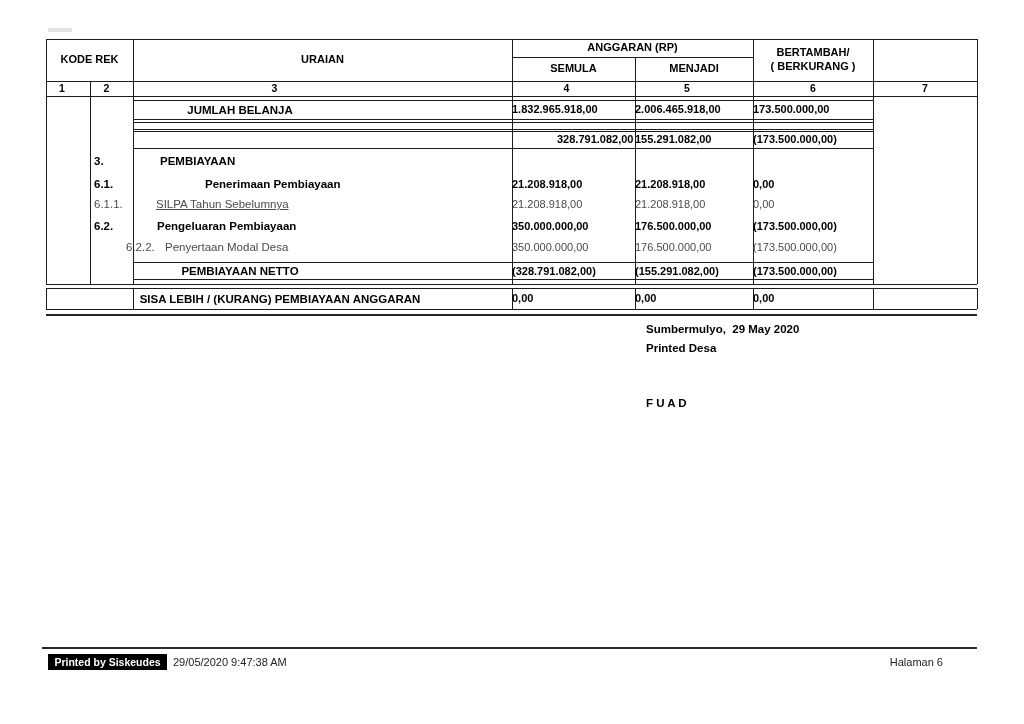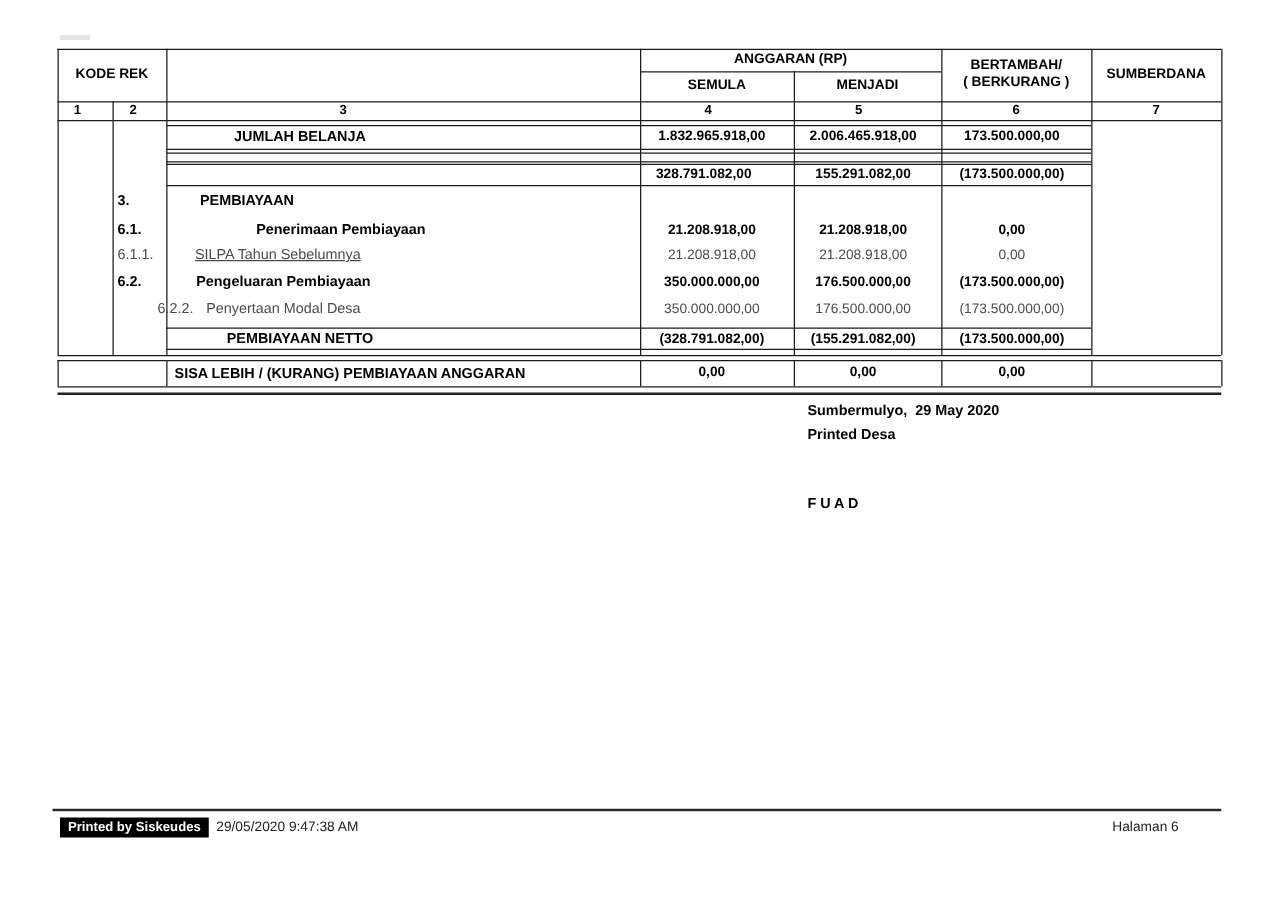--- a/index.html
+++ b/index.html
@@ -21,21 +21,21 @@
   }
   .lbl{
     position:absolute;display:flex;align-items:center;justify-content:center;
     font-weight:bold;font-size:11.5px;box-sizing:border-box;white-space:nowrap;
   }
   .txt{
     position:absolute;font-size:11.5px;font-weight:bold;white-space:nowrap;
     line-height:13px;
   }
   .num{
-    position:absolute;text-align:center;font-size:11px;font-weight:bold;
+    position:absolute;text-align:left;font-size:11px;font-weight:bold;
     box-sizing:border-box;white-space:nowrap;
   }
   .reg{font-weight:normal;color:#4b4b4b;}
   .sig{position:absolute;font-size:11.5px;font-weight:bold;white-space:pre;}
   .footer-line{position:absolute;background:#2b2b2b;}
   .badge{
     position:absolute;background:#000;color:#fff;
     display:flex;align-items:center;justify-content:center;
     font-size:10.5px;font-weight:bold;
   }
@@ -67,43 +67,43 @@
   <div class="vl" style="left:46px;top:39px;height:245px;"></div>
   <div class="vl" style="left:90px;top:81px;height:203px;"></div>
   <div class="vl" style="left:133px;top:39px;height:245px;"></div>
   <div class="vl" style="left:512px;top:39px;height:245px;"></div>
   <div class="vl" style="left:635px;top:57px;height:227px;"></div>
   <div class="vl" style="left:753px;top:39px;height:245px;"></div>
   <div class="vl" style="left:873px;top:39px;height:245px;"></div>
   <div class="vl" style="left:977px;top:39px;height:245px;"></div>
 
   <div class="cell" style="left:46px;top:39px;width:87px;height:42px;">KODE REK</div>
+  <div class="cell" style="left:133px;top:39px;width:379px;height:42px;">URAIAN</div>
   <div class="cell" style="left:512px;top:39px;width:241px;height:18px;">ANGGARAN (RP)</div>
   <div class="cell" style="left:512px;top:57px;width:123px;height:24px;">SEMULA</div>
   <div class="cell" style="left:635px;top:57px;width:118px;height:24px;">MENJADI</div>
   <div class="cell" style="left:753px;top:39px;width:120px;height:42px;flex-direction:column;">
     <span>BERTAMBAH/</span>
     <span>( BERKURANG )</span>
   </div>
-  <div class="cell" style="left:873px;top:39px;width:104px;height:42px;">SUMBERDANA</div>
 
   <div class="cell" style="left:46px;top:81px;width:44px;height:15px;font-size:10.5px;padding-right:12px;">1</div>
   <div class="cell" style="left:90px;top:81px;width:43px;height:15px;font-size:10.5px;padding-right:10px;">2</div>
   <div class="cell" style="left:133px;top:81px;width:379px;height:15px;font-size:10.5px;padding-right:96px;">3</div>
   <div class="cell" style="left:512px;top:81px;width:123px;height:15px;font-size:10.5px;padding-right:14px;">4</div>
   <div class="cell" style="left:635px;top:81px;width:118px;height:15px;font-size:10.5px;padding-right:14px;">5</div>
   <div class="cell" style="left:753px;top:81px;width:120px;height:15px;font-size:10.5px;">6</div>
   <div class="cell" style="left:873px;top:81px;width:104px;height:15px;font-size:10.5px;">7</div>
 
   <div class="lbl" style="left:133px;top:100px;width:379px;height:19px;padding-right:165px;">JUMLAH BELANJA</div>
   <div class="num" style="left:512px;top:103px;width:115px;">1.832.965.918,00</div>
   <div class="num" style="left:635px;top:103px;width:111px;">2.006.465.918,00</div>
   <div class="num" style="left:753px;top:103px;width:113px;">173.500.000,00</div>
 
-  <div class="num" style="left:512px;top:133px;width:102px;">328.791.082,00</div>
+  <div class="num" style="left:512px;top:133px;width:102px;padding-left:45px;">328.791.082,00</div>
   <div class="num" style="left:635px;top:133px;width:111px;">155.291.082,00</div>
   <div class="num" style="left:753px;top:133px;width:113px;">(173.500.000,00)</div>
 
   <div class="txt" style="left:94px;top:155px;">3.</div>
   <div class="txt" style="left:140px;top:155px;margin-left:20px;">PEMBIAYAAN</div>
 
   <div class="txt" style="left:94px;top:178px;">6.1.</div>
   <div class="txt" style="left:157px;top:178px;padding-left:48px;">Penerimaan Pembiayaan</div>
   <div class="num" style="left:512px;top:178px;width:115px;">21.208.918,00</div>
   <div class="num" style="left:635px;top:178px;width:111px;">21.208.918,00</div>

